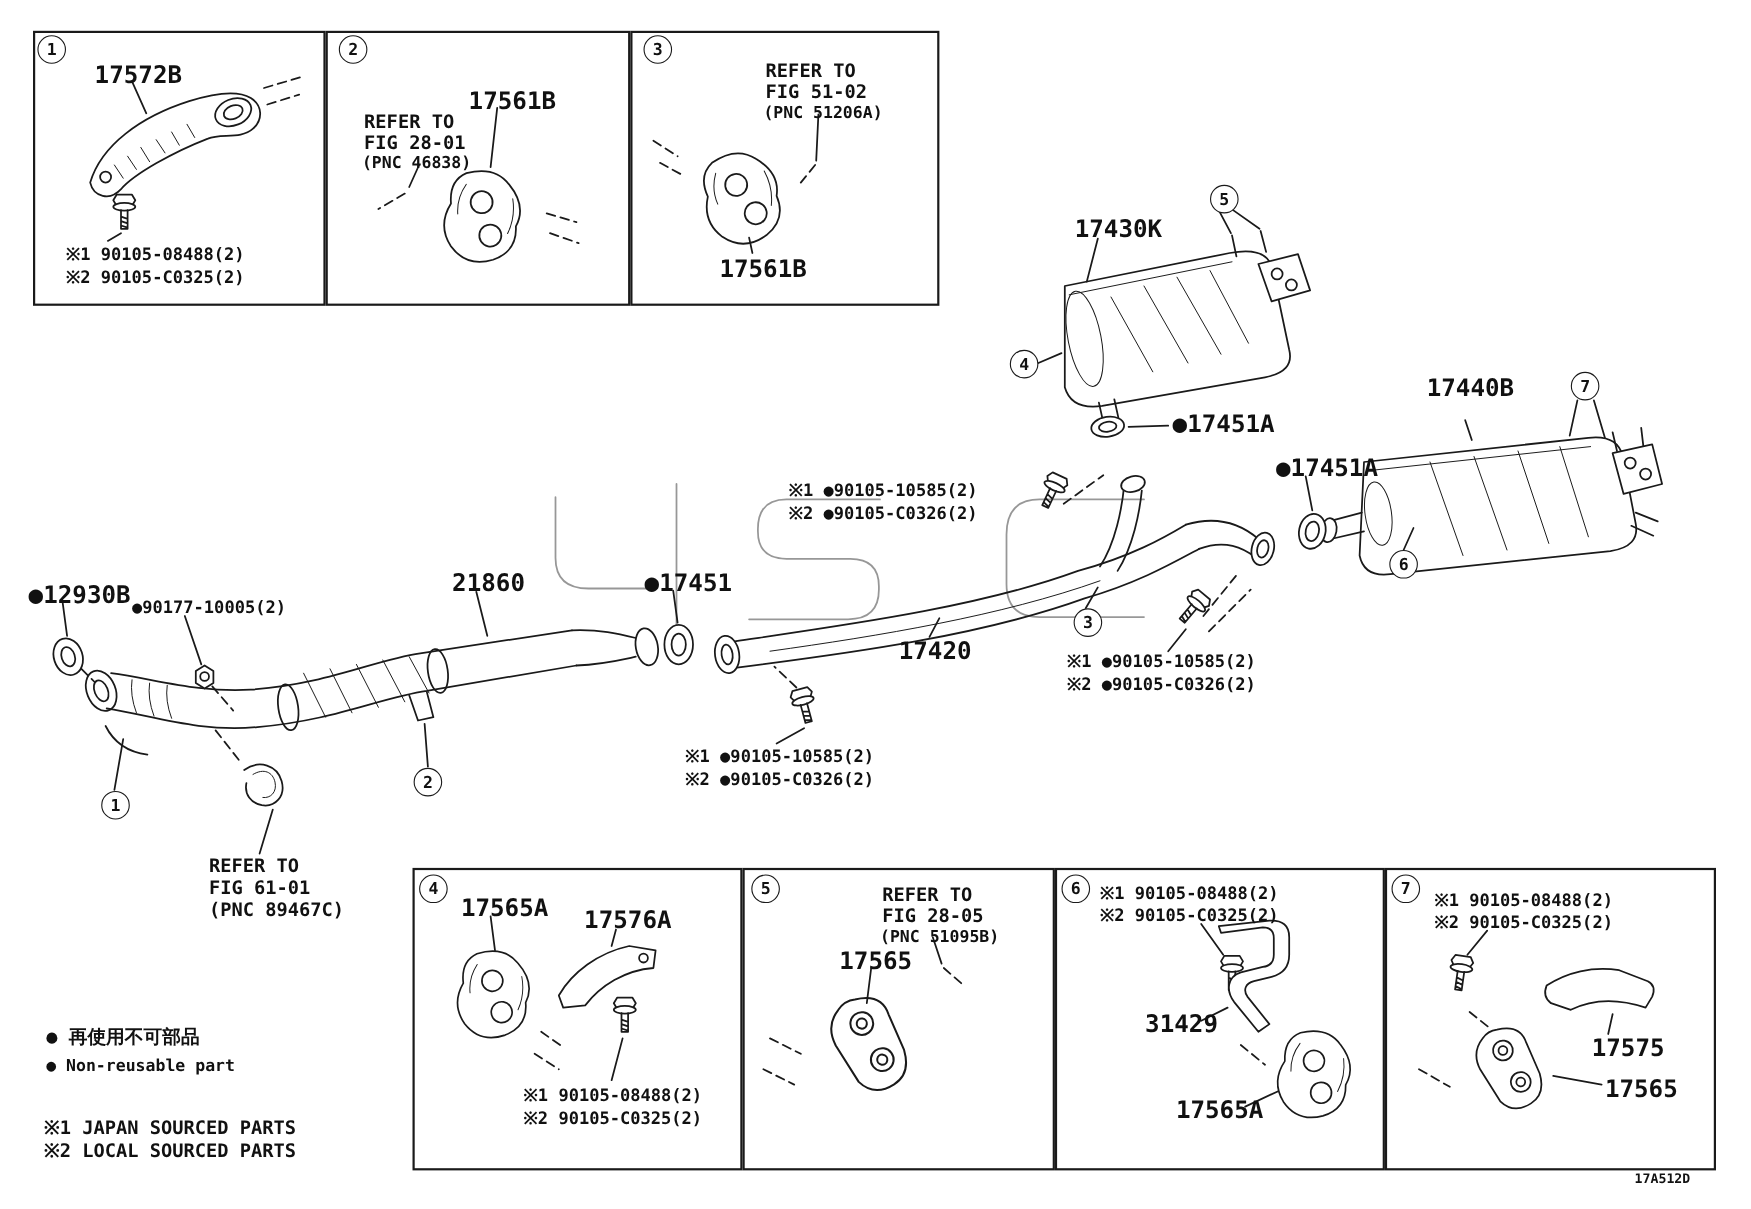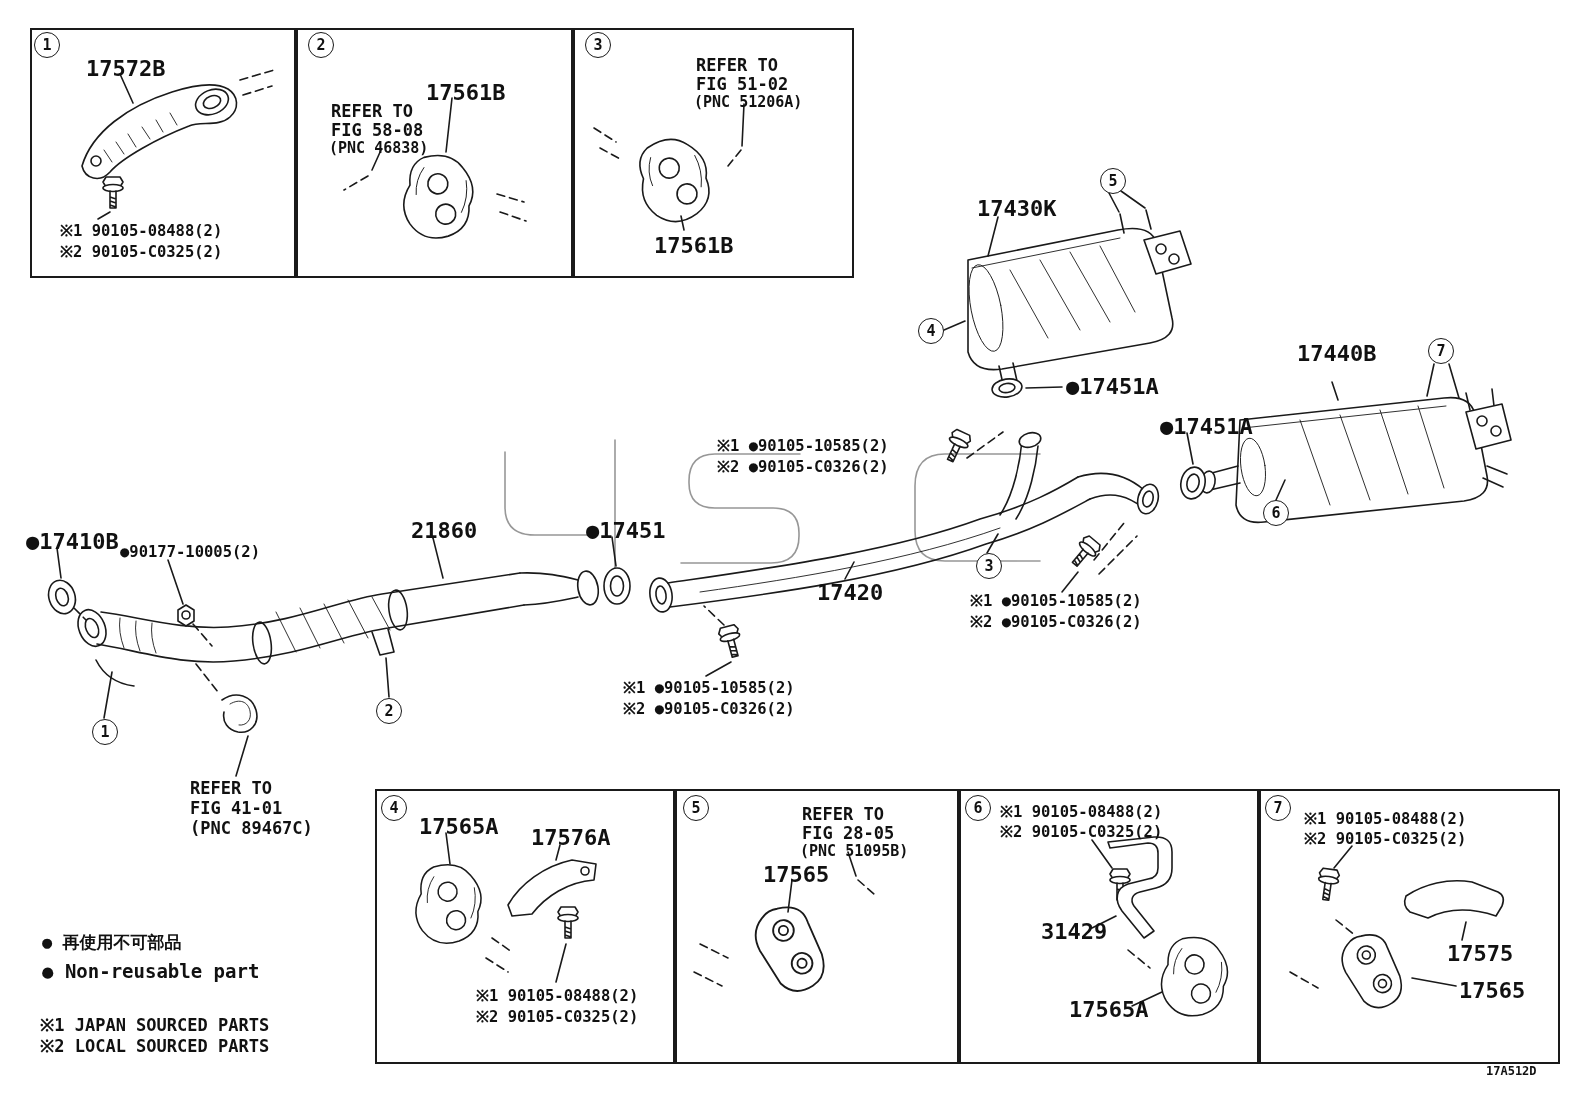--- a/index.html
+++ b/index.html
@@ -18,21 +18,21 @@
     position:absolute; width:26px; height:26px; border:1.8px solid #1a1a1a; border-radius:50%;
     display:flex; align-items:center; justify-content:center;
     font-size:15px; font-weight:bold; background:#fff; z-index:5;
   }
   .lbl { position:absolute; font-weight:bold; white-space:nowrap; z-index:4; }
   .part   { font-size:22px; }
   .note   { font-size:15.5px; }
   .refer  { font-size:17px; }
   .refer-pnc { font-size:15px; }
   .legend { font-size:17px; }
-  .legend-sm { font-size:19px; }
+  .legend-sm { font-size:15px; }
   .code { font-size:12px; }
 </style>
 </head>
 <body>
 
 <div class="page">
 
   <svg class="art" viewBox="0 0 1592 1099">
     <defs>
       <g id="bolt">
@@ -247,47 +247,47 @@
   <div class="callout" style="left:1100px;top:168px">5</div>
   <div class="callout" style="left:1263px;top:500px">6</div>
   <div class="callout" style="left:1428px;top:338px">7</div>
 
   <div class="lbl part" style="left:86px;top:56px">17572B</div>
   <div class="lbl note" style="left:60px;top:219px">※1 90105-08488(2)</div>
   <div class="lbl note" style="left:60px;top:240px">※2 90105-C0325(2)</div>
 
   <div class="lbl part" style="left:426px;top:80px">17561B</div>
   <div class="lbl refer" style="left:331px;top:101px">REFER TO</div>
-  <div class="lbl refer" style="left:331px;top:120px">FIG 58-08</div>
+  <div class="lbl refer" style="left:331px;top:120px">FIG 28-01</div>
   <div class="lbl refer-pnc" style="left:329px;top:139px">(PNC 46838)</div>
 
   <div class="lbl refer" style="left:696px;top:55px">REFER TO</div>
   <div class="lbl refer" style="left:696px;top:74px">FIG 51-02</div>
   <div class="lbl refer-pnc" style="left:694px;top:93px">(PNC 51206A)</div>
   <div class="lbl part" style="left:654px;top:233px">17561B</div>
 
   <div class="lbl part" style="left:977px;top:196px">17430K</div>
   <div class="lbl part" style="left:1297px;top:341px">17440B</div>
   <div class="lbl part" style="left:1066px;top:374px">●17451A</div>
   <div class="lbl part" style="left:1160px;top:414px">●17451A</div>
   <div class="lbl part" style="left:411px;top:518px">21860</div>
   <div class="lbl part" style="left:586px;top:518px">●17451</div>
-  <div class="lbl part" style="left:26px;top:529px">●17410B</div>
+  <div class="lbl part" style="left:26px;top:529px">●12930B</div>
   <div class="lbl note" style="left:120px;top:543px">●90177-10005(2)</div>
   <div class="lbl part" style="left:817px;top:580px">17420</div>
 
   <div class="lbl note" style="left:717px;top:434px">※1 ●90105-10585(2)</div>
   <div class="lbl note" style="left:717px;top:455px">※2 ●90105-C0326(2)</div>
   <div class="lbl note" style="left:970px;top:589px">※1 ●90105-10585(2)</div>
   <div class="lbl note" style="left:970px;top:610px">※2 ●90105-C0326(2)</div>
   <div class="lbl note" style="left:623px;top:676px">※1 ●90105-10585(2)</div>
   <div class="lbl note" style="left:623px;top:697px">※2 ●90105-C0326(2)</div>
 
   <div class="lbl refer" style="left:190px;top:778px">REFER TO</div>
-  <div class="lbl refer" style="left:190px;top:798px">FIG 41-01</div>
+  <div class="lbl refer" style="left:190px;top:798px">FIG 61-01</div>
   <div class="lbl refer" style="left:190px;top:818px">(PNC 89467C)</div>
 
   <div class="lbl part" style="left:419px;top:814px">17565A</div>
   <div class="lbl part" style="left:531px;top:825px">17576A</div>
   <div class="lbl note" style="left:476px;top:984px">※1 90105-08488(2)</div>
   <div class="lbl note" style="left:476px;top:1005px">※2 90105-C0325(2)</div>
 
   <div class="lbl refer" style="left:802px;top:804px">REFER TO</div>
   <div class="lbl refer" style="left:802px;top:823px">FIG 28-05</div>
   <div class="lbl refer-pnc" style="left:800px;top:842px">(PNC 51095B)</div>

